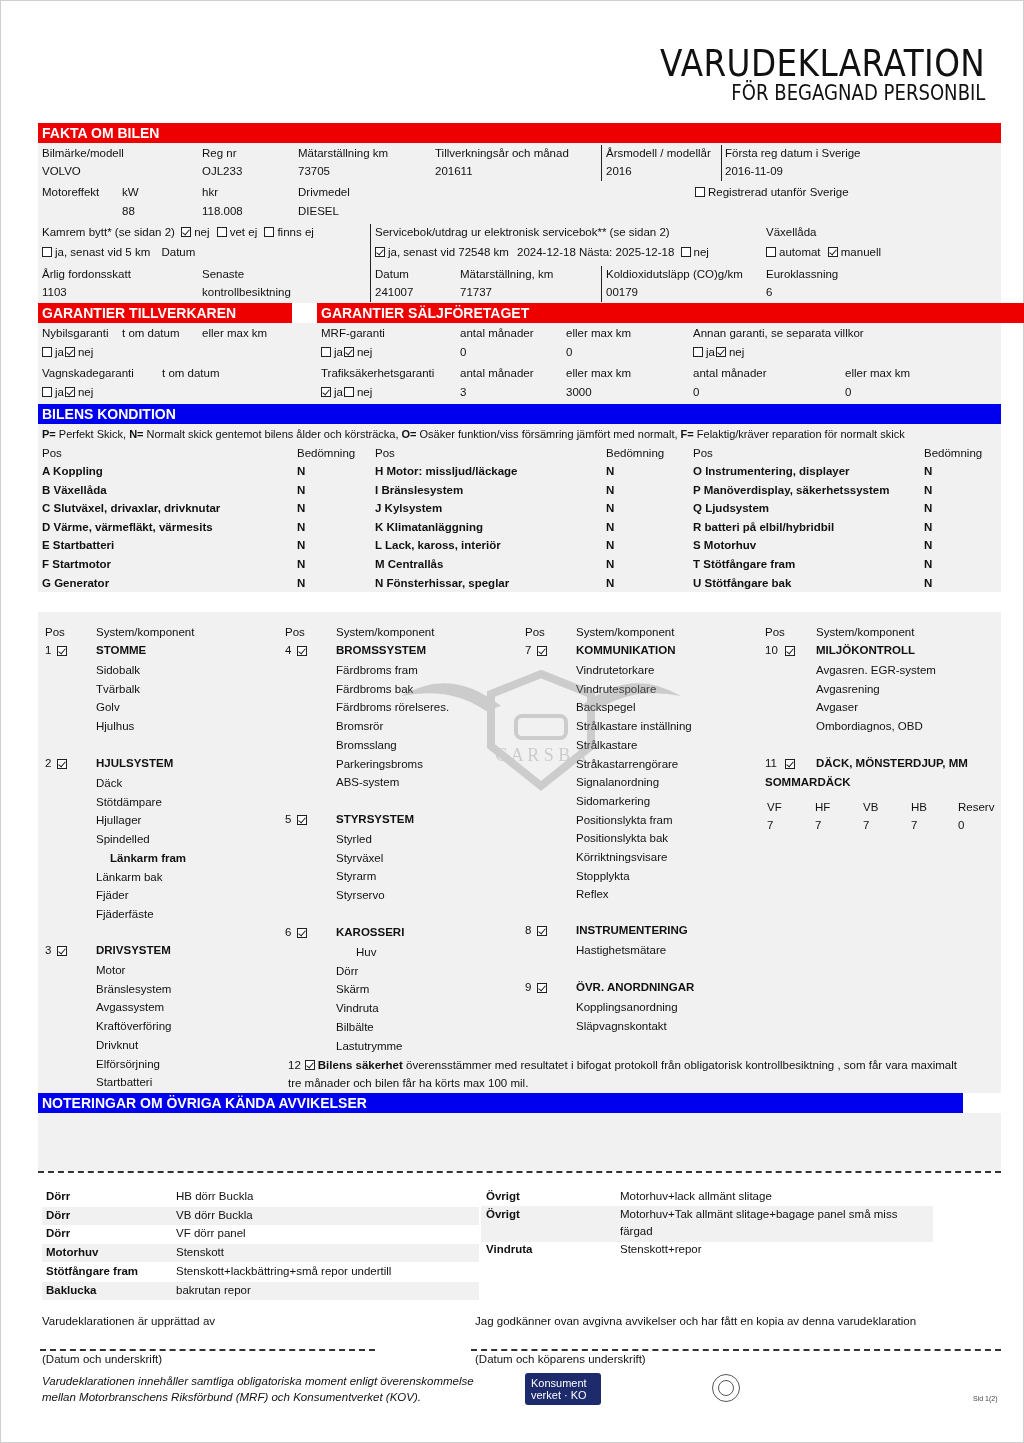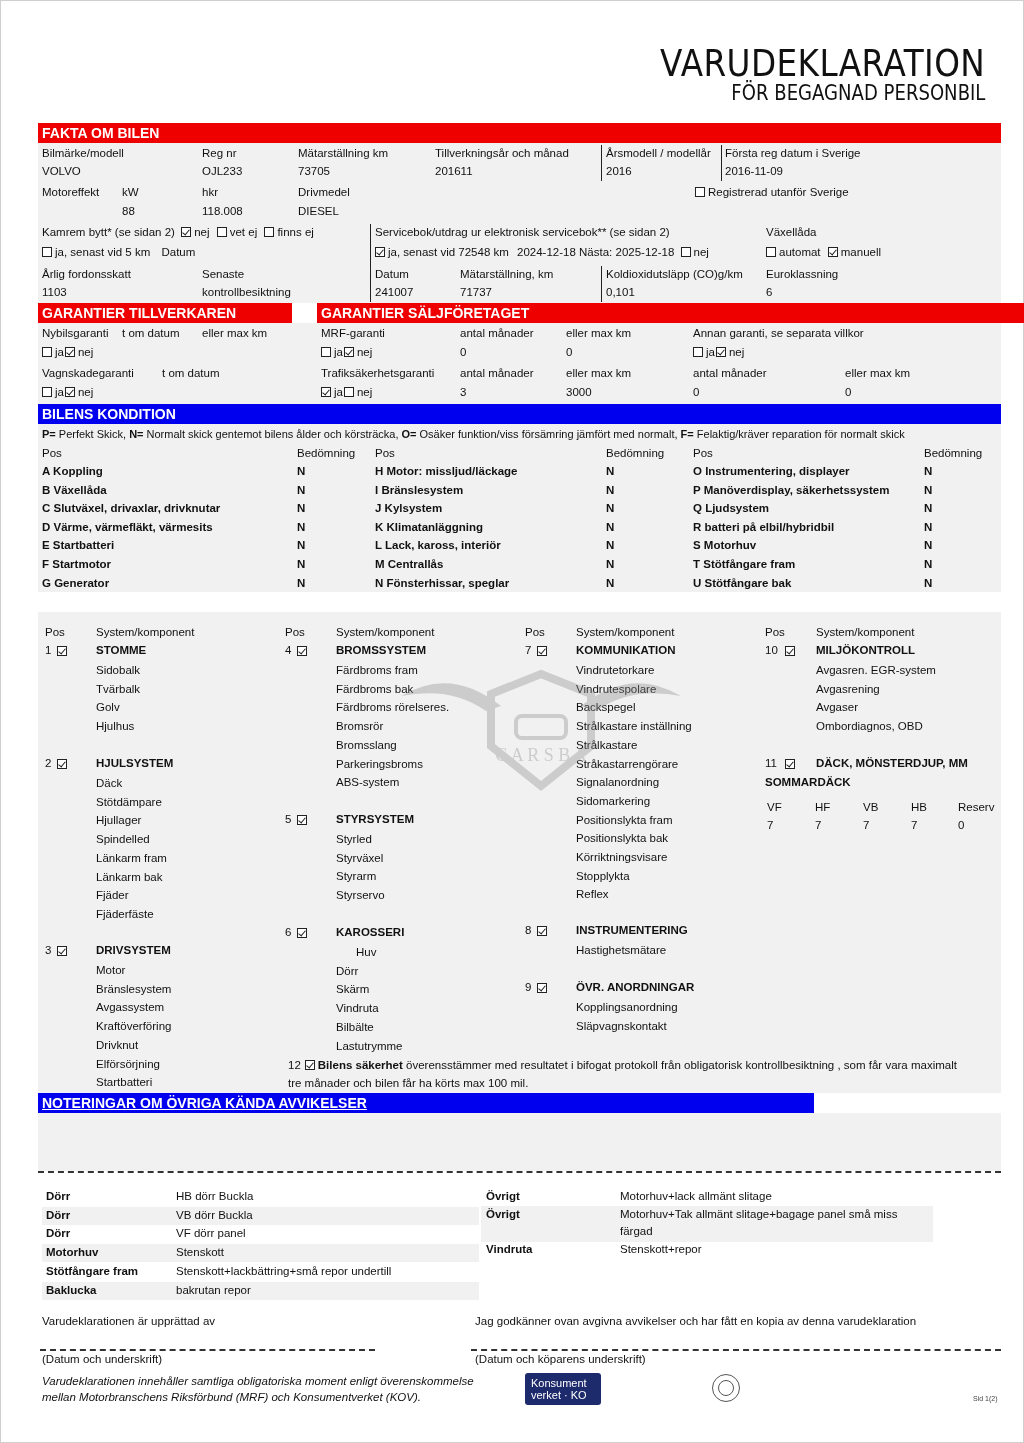--- a/index.html
+++ b/index.html
@@ -94,21 +94,21 @@
   <div class="lbl" style="left:374px; top:267px;">Datum</div>
   <div class="lbl" style="left:459px; top:267px;">Mätarställning, km</div>
   <div class="vline" style="left:600px; top:265px; height:36px;"></div>
   <div class="lbl" style="left:605px; top:267px;">Koldioxidutsläpp (CO)g/km</div>
   <div class="lbl" style="left:765px; top:267px;">Euroklassning</div>
 
   <div class="lbl" style="left:41px; top:285px;">1103</div>
   <div class="lbl" style="left:201px; top:285px;">kontrollbesiktning</div>
   <div class="lbl" style="left:374px; top:285px;">241007</div>
   <div class="lbl" style="left:459px; top:285px;">71737</div>
-  <div class="lbl" style="left:605px; top:285px;">0,101</div>
+  <div class="lbl" style="left:605px; top:285px;">00179</div>
   <div class="lbl" style="left:765px; top:285px;">6</div>
 
   <div class="bar red" style="left:37px; top:302px; width:254px;">GARANTIER TILLVERKAREN</div>
   <div class="bar red" style="left:316px; top:302px; width:824px;">GARANTIER SÄLJFÖRETAGET</div>
   <div class="panel" style="left:37px; top:322px; width:963px; height:81px;"></div>
 
   <div class="lbl" style="left:41px; top:326px;">Nybilsgaranti</div>
   <div class="lbl" style="left:121px; top:326px;">t om datum</div>
   <div class="lbl" style="left:201px; top:326px;">eller max km</div>
   <div class="lbl" style="left:41px; top:345px;">
@@ -217,21 +217,21 @@
       <div class="lbl" style="left:95px; top:681.7px;">Tvärbalk</div>
       <div class="lbl" style="left:95px; top:700.4px;">Golv</div>
       <div class="lbl" style="left:95px; top:719.1px;">Hjulhus</div>
       <div class="lbl" style="left:44px; top:756px;">2</div>
       <span class="cb on" style="position:absolute; left:56px; top:758px;"></span>
       <div class="lbl b" style="left:95px; top:756px;">HJULSYSTEM</div>
       <div class="lbl" style="left:95px; top:776px;">Däck</div>
       <div class="lbl" style="left:95px; top:794.7px;">Stötdämpare</div>
       <div class="lbl" style="left:95px; top:813.4px;">Hjullager</div>
       <div class="lbl" style="left:95px; top:832.1px;">Spindelled</div>
-      <div class="lbl" style="left:95px; top:850.8px;">Länkarm fram</div>
+      <div class="lbl" style="left:109px; top:850.8px;font-weight:bold;">Länkarm fram</div>
       <div class="lbl" style="left:95px; top:869.5px;">Länkarm bak</div>
       <div class="lbl" style="left:95px; top:888.2px;">Fjäder</div>
       <div class="lbl" style="left:95px; top:906.9px;">Fjäderfäste</div>
       <div class="lbl" style="left:44px; top:943px;">3</div>
       <span class="cb on" style="position:absolute; left:56px; top:945px;"></span>
       <div class="lbl b" style="left:95px; top:943px;">DRIVSYSTEM</div>
       <div class="lbl" style="left:95px; top:963px;">Motor</div>
       <div class="lbl" style="left:95px; top:981.7px;">Bränslesystem</div>
       <div class="lbl" style="left:95px; top:1000.4px;">Avgassystem</div>
       <div class="lbl" style="left:95px; top:1019.1px;">Kraftöverföring</div>
@@ -315,21 +315,21 @@
     </div>
 
   <svg class="watermark" viewBox="0 0 300 130">
     <path d="M10 30 Q60 0 110 40 L95 45 Q60 20 10 30 Z" fill="#888"></path>
     <path d="M290 30 Q240 0 190 40 L205 45 Q240 20 290 30 Z" fill="#888"></path>
     <path d="M150 8 L200 28 L200 80 Q150 120 150 120 Q100 80 100 80 L100 28 Z" fill="none" stroke="#888" stroke-width="8"></path>
     <rect x="125" y="50" width="50" height="22" rx="6" fill="none" stroke="#888" stroke-width="4"></rect>
     <text x="150" y="95" font-size="18" text-anchor="middle" fill="#888" font-family="Liberation Serif, serif">C A R S B A</text>
   </svg>
 
-  <div class="bar blue" style="left:37px; top:1092px; width:776px;text-decoration:underline;">NOTERINGAR OM ÖVRIGA KÄNDA AVVIKELSER</div>
+  <div class="bar blue" style="left:37px; top:1092px; width:925px;">NOTERINGAR OM ÖVRIGA KÄNDA AVVIKELSER</div>
   <div class="panel" style="left:37px; top:1112px; width:963px; height:58px;"></div>
   <div class="dash" style="left:37px; top:1170px; width:963px;"></div>
   <div id="notes-left">
       <div class="notes-row" style="left:41px; top:1187px; width:437px; background:transparent;"></div>
       <div class="lbl b" style="left:45px; top:1189px;">Dörr</div>
       <div class="lbl" style="left:175px; top:1189px;">HB dörr Buckla</div>
       <div class="notes-row" style="left:41px; top:1205.7px; width:437px; background:#f1f1f1;"></div>
       <div class="lbl b" style="left:45px; top:1207.7px;">Dörr</div>
       <div class="lbl" style="left:175px; top:1207.7px;">VB dörr Buckla</div>
       <div class="notes-row" style="left:41px; top:1224.4px; width:437px; background:transparent;"></div>

